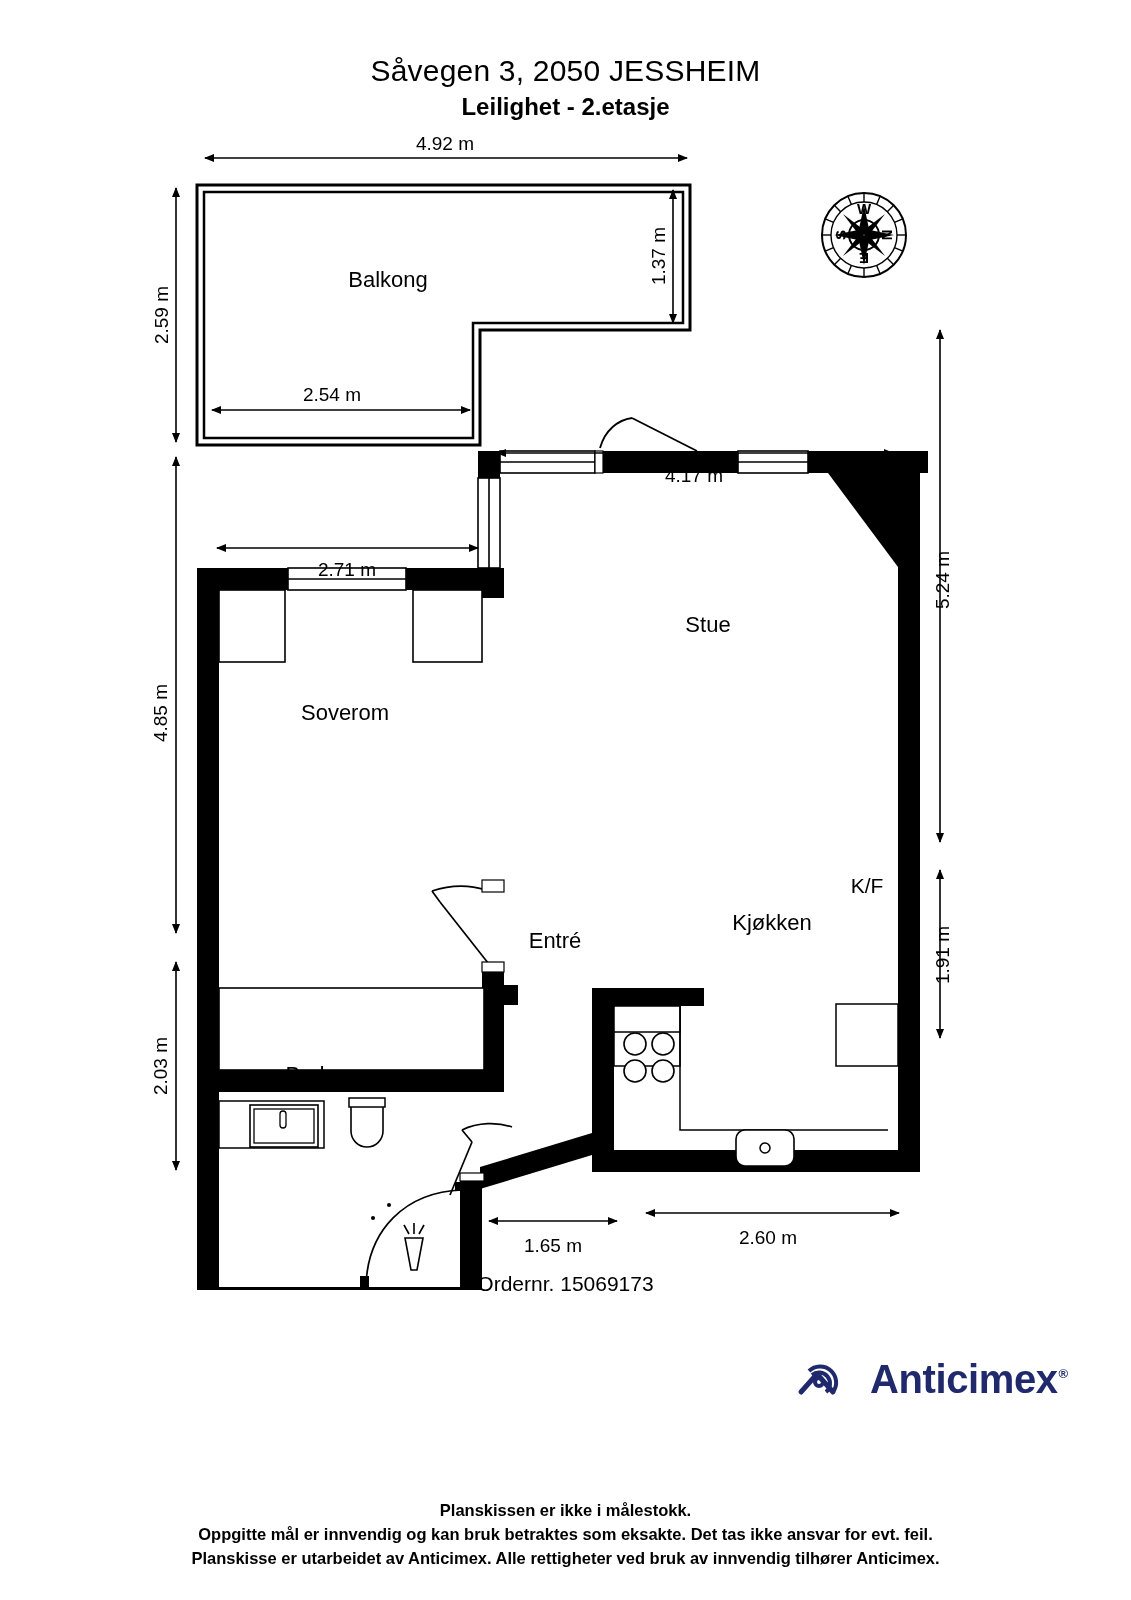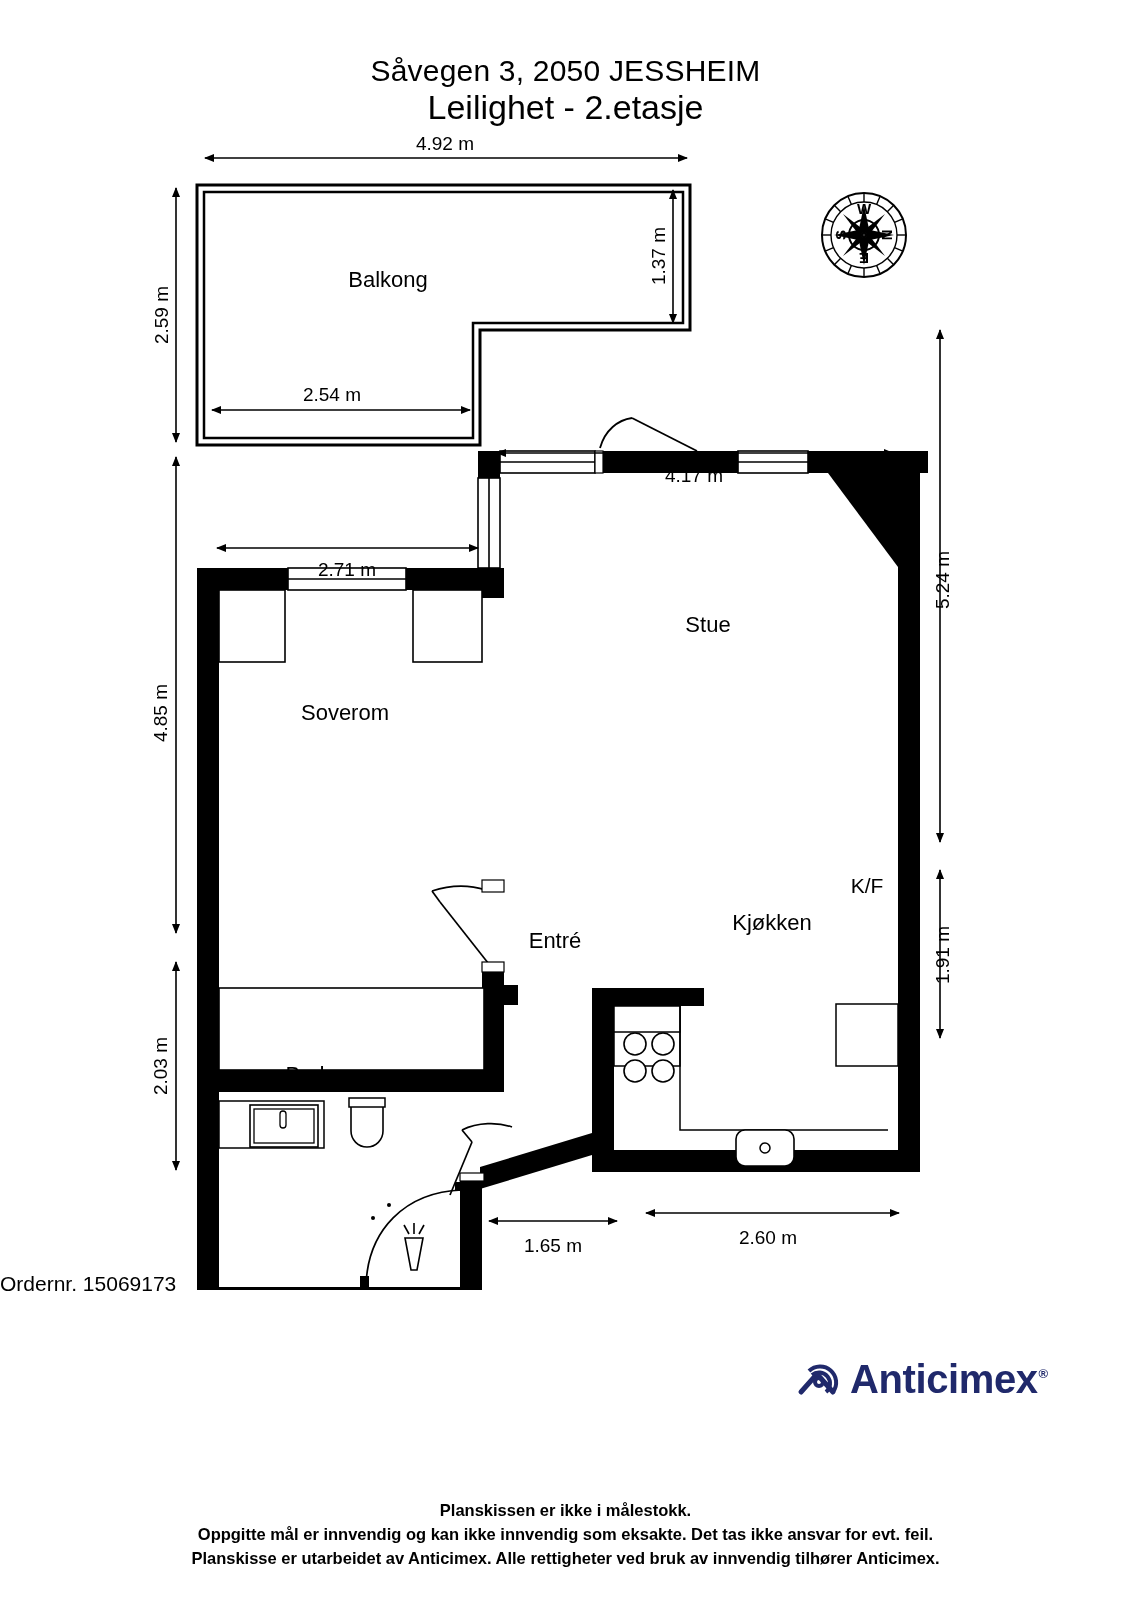--- a/index.html
+++ b/index.html
@@ -23,48 +23,51 @@
     position: absolute;
     top: 52px; left: 0; right: 0;
     text-align: center;
   }
   .title-line1 {
     font-size: 30px;
     line-height: 38px;
     letter-spacing: 0.2px;
   }
   .title-line2 {
-    font-size: 34px;
+    font-size: 24px;
     line-height: 34px;
+    font-weight: bold;
   }
   #planwrap {
     position: absolute;
     top: 130px; left: 0;
     width: 1131px; height: 1160px;
   }
   svg { display: block; }
   .ordernr {
     position: absolute;
     top: 1272px; left: 0; right: 0;
+    text-align: center;
     font-size: 21px;
   }
   .logo {
     position: absolute;
     top: 1356px;
     left: 795px;
     display: flex;
     align-items: center;
     gap: 9px;
   }
   .logo-text {
     font-size: 40px;
     font-weight: bold;
     color: #20296b;
     letter-spacing: -0.4px;
     position: relative;
+    margin-left: 20px;
   }
   .logo-reg {
     font-size: 13px;
     font-weight: bold;
     color: #20296b;
     vertical-align: super;
     margin-left: 1px;
   }
   .disclaimer {
     position: absolute;
@@ -332,17 +335,17 @@
           <path d="M31,36 A9,9 0 0 0 17,19" stroke-width="4"></path>
           <path d="M38,36 A16,16 0 0 0 14,15" stroke-width="4"></path>
         </g>
       </svg>
     </span>
     <span class="logo-text"><span>Anticimex</span><span class="logo-reg">®</span></span>
   </div>
 
   <div class="disclaimer">
     <div>Planskissen er ikke i målestokk.</div>
-    <div>Oppgitte mål er innvendig og kan ikke innvendig som eksakte. Det tas ikke ansvar for evt. feil.</div>
+    <div>Oppgitte mål er innvendig og kan bruk betraktes som eksakte. Det tas ikke ansvar for evt. feil.</div>
     <div>Planskisse er utarbeidet av Anticimex. Alle rettigheter ved bruk av innvendig tilhører Anticimex.</div>
   </div>
 
 </div>
 
 </body></html>

